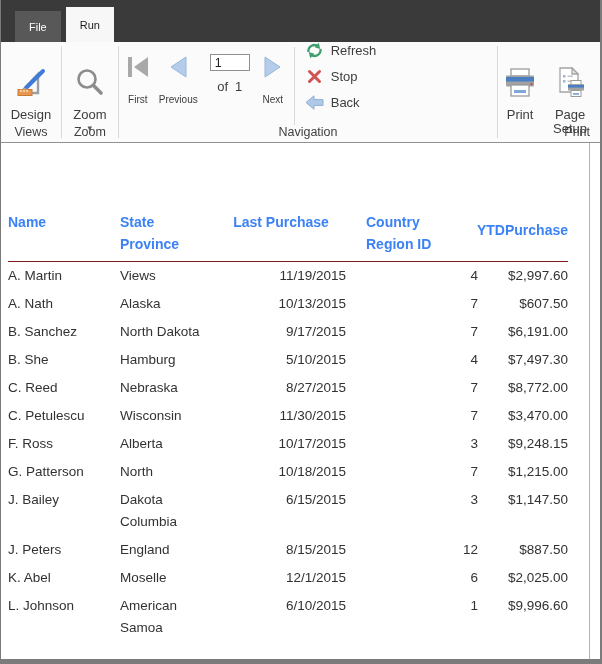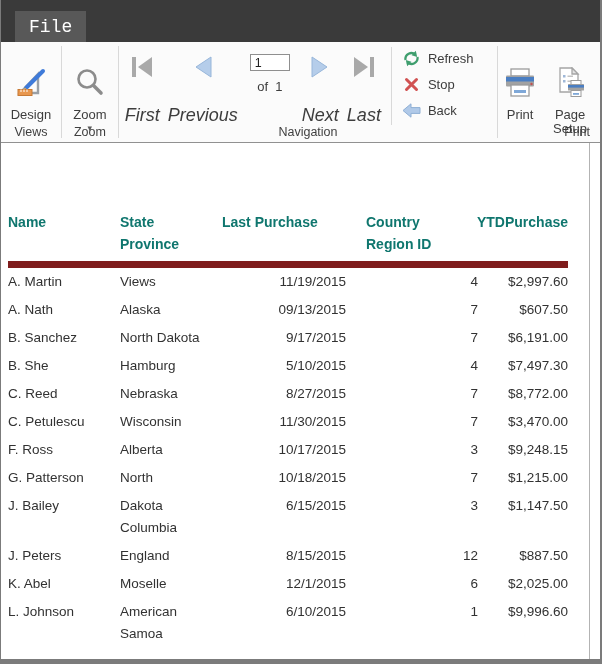--- a/index.html
+++ b/index.html
@@ -16,24 +16,23 @@
     display: flex; flex-direction: column;
     background: #fff;
     overflow: hidden;
   }
   
   .tabbar {
     height: 42px; background: #3a3a3a;
     display: flex; align-items: flex-end; flex-shrink: 0;
   }
   .tab {
-    font-size: 18px; padding: 4px 14px;
+    font-size: 11px; padding: 4px 14px;
     display: flex; align-items: center; justify-content: center;
     cursor: default;
-    font-family: Liberation Mono, monospace;
   }
   .tab-file { margin-left: 14px; height: 31px; background: #585858; color: #ffffff; }
   .tab-run  { margin-left: 5px;  height: 35px; background: #f7f7f7; color: #1d1d1d; }
   
   .ribbon {
     height: 101px; background: #fbfbfb;
     border-bottom: 1px solid #919191;
     display: flex; flex-shrink: 0;
     color: #3d3d3d;
   }
@@ -53,53 +52,53 @@
   .caret { font-size: 9px; color: #5a5a5a; line-height: 9px; margin-top: 2px; }
   .g-views { width: 60px; }
   .g-zoom  { width: 56px; }
   .g-nav   { width: 379px; justify-content: flex-start; padding-left: 6px; }
   .g-print { width: 102px; }
   .nav-btn {
     display: flex; flex-direction: column; align-items: center;
     padding-top: 13px; cursor: pointer;
   }
   .nav-btn .iconbox { height: 24px; display: flex; align-items: center; }
-  .nav-btn .lbl { margin-top: 26px; font-size: 18px; font-style: italic; }
+  .nav-btn .lbl { margin-top: 15px; font-size: 10px; }
   .pagebox {
     display: flex; flex-direction: column; align-items: center;
     padding-top: 12px; width: 52px;
   }
   .pagebox input {
     width: 40px; height: 17px; border: 1px solid #8f8f8f;
     font-family: "Liberation Sans", sans-serif; font-size: 12.5px;
     padding-left: 4px; background: #fff; color: #222;
   }
   .pagebox .of-row { margin-top: 8px; font-size: 13px; color: #3d3d3d; }
   .pagebox .of-row .total { margin-left: 7px; }
-  .cmd-stack { display: flex; flex-direction: column; padding-top: 8px; margin-left: 10px; }
+  .cmd-stack { display: flex; flex-direction: column; margin-left: 10px; }
   .cmd-row { display: flex; align-items: center; height: 17px; margin-bottom: 9px; cursor: pointer; }
   .cmd-row .ic { width: 19px; display: flex; justify-content: center; }
   .cmd-row .lbl { margin-left: 7px; font-size: 13px; }
   .g-print .btnrow { display: flex; gap: 8px; padding-top: 0; }
   .mL6 { margin-left: 6px; } .mL8 { margin-left: 8px; } .mL10 { margin-left: 10px; }
   
   .content { position: relative; flex: 1; background: #ffffff; overflow: hidden; }
   .page-edge { position: absolute; top: 0; bottom: 0; right: 10px; width: 1px; background: #b3b3b3; }
   .report { padding: 68px 0 0 7px; }
   table.report-table { border-collapse: collapse; table-layout: fixed; width: 560px; }
   .report-table th {
-    font-size: 14px; font-weight: bold; color: #0f766e;
+    font-size: 14px; font-weight: bold; color: #3b82f6;
     text-align: left; vertical-align: top;
     padding: 0 0 6px 0; line-height: 22px;
-    border-bottom: 7px solid #7f1d1d;
-  }
-  .report-table th:nth-child(3) { text-align: left; padding-right: 6px; }
+    border-bottom: 1px solid #7f1d1d;
+  }
+  .report-table th:nth-child(3) { text-align: center; padding-right: 6px; }
   .report-table th:nth-child(5) { position: relative; }
   .report-table th:nth-child(5) .abs-right {
-    position: absolute; top: 0; right: 0; white-space: nowrap;
+    position: absolute; top: 8px; right: 0; white-space: nowrap;
   }
   .hdr-wrap-sm { width: 72px; }
   .hdr-wrap-md { width: 90px; margin-left: 20px; }
   .report-table td {
     font-size: 13.5px; color: #323232;
     vertical-align: top; line-height: 22px;
     padding: 3px 0 3px 0;
   }
   .report-table td:nth-child(2) { padding-right: 10px; }
   .report-table td:nth-child(3),
@@ -107,20 +106,21 @@
   .report-table td:nth-child(5) { text-align: right; }
   .report-table td:nth-child(4) { padding-right: 2px; }
 </style>
 </head>
 <body>
 
 <div class="window">
 
   <div class="tabbar">
     <div class="tab tab-file">File</div>
+    <div class="tab tab-run">Run</div>
   </div>
 
   <div class="ribbon">
 
     <div class="group g-views">
       <div class="big-btn">
         <span>
           <svg width="32" height="32" viewBox="0 0 32 32">
             <polygon points="5,26 23,7 23,26" fill="none" stroke="#9aa0a6" stroke-width="2.4"></polygon>
             <line x1="28" y1="4" x2="11" y2="21" stroke="#3f7bd9" stroke-width="4" stroke-linecap="round"></line>
@@ -184,29 +184,20 @@
 
       <div class="nav-btn mL6">
         <span class="iconbox">
           <svg width="22" height="24" viewBox="0 0 22 24">
             <polygon points="3,2 3,22 18,12" fill="#b5cdea" stroke="#97b6da" stroke-width="1"></polygon>
           </svg>
         </span>
         <span class="lbl">Next</span>
       </div>
 
-      <div class="nav-btn mL8">
-        <span class="iconbox">
-          <svg width="26" height="24" viewBox="0 0 26 24">
-            <polygon points="3,2 3,22 17,12" fill="#a9a9a9"></polygon>
-            <rect x="19" y="2" width="4" height="20" fill="#a9a9a9"></rect>
-          </svg>
-        </span>
-        <span class="lbl">Last</span>
-      </div>
 
       <div class="vsep short mL10"></div>
 
       <div class="cmd-stack">
         <div class="cmd-row">
           <span class="ic">
             <svg width="17" height="17" viewBox="0 0 17 17">
               <path d="M2.5 10 A6 6 0 0 1 12.5 4.7" fill="none" stroke="#3f9e6e" stroke-width="2.3"></path>
               <polygon points="12.8,0.8 14.2,7 8.6,5.2" fill="#3f9e6e"></polygon>
               <path d="M14.5 7 A6 6 0 0 1 4.5 12.3" fill="none" stroke="#3f9e6e" stroke-width="2.3"></path>
@@ -307,21 +298,21 @@
             <tr>
               <td>A. Martin</td>
               <td>Views</td>
               <td>11/19/2015</td>
               <td>4</td>
               <td>$2,997.60</td>
             </tr>
             <tr>
               <td>A. Nath</td>
               <td>Alaska</td>
-              <td>09/13/2015</td>
+              <td>10/13/2015</td>
               <td>7</td>
               <td>$607.50</td>
             </tr>
             <tr>
               <td>B. Sanchez</td>
               <td>North Dakota</td>
               <td>9/17/2015</td>
               <td>7</td>
               <td>$6,191.00</td>
             </tr>

